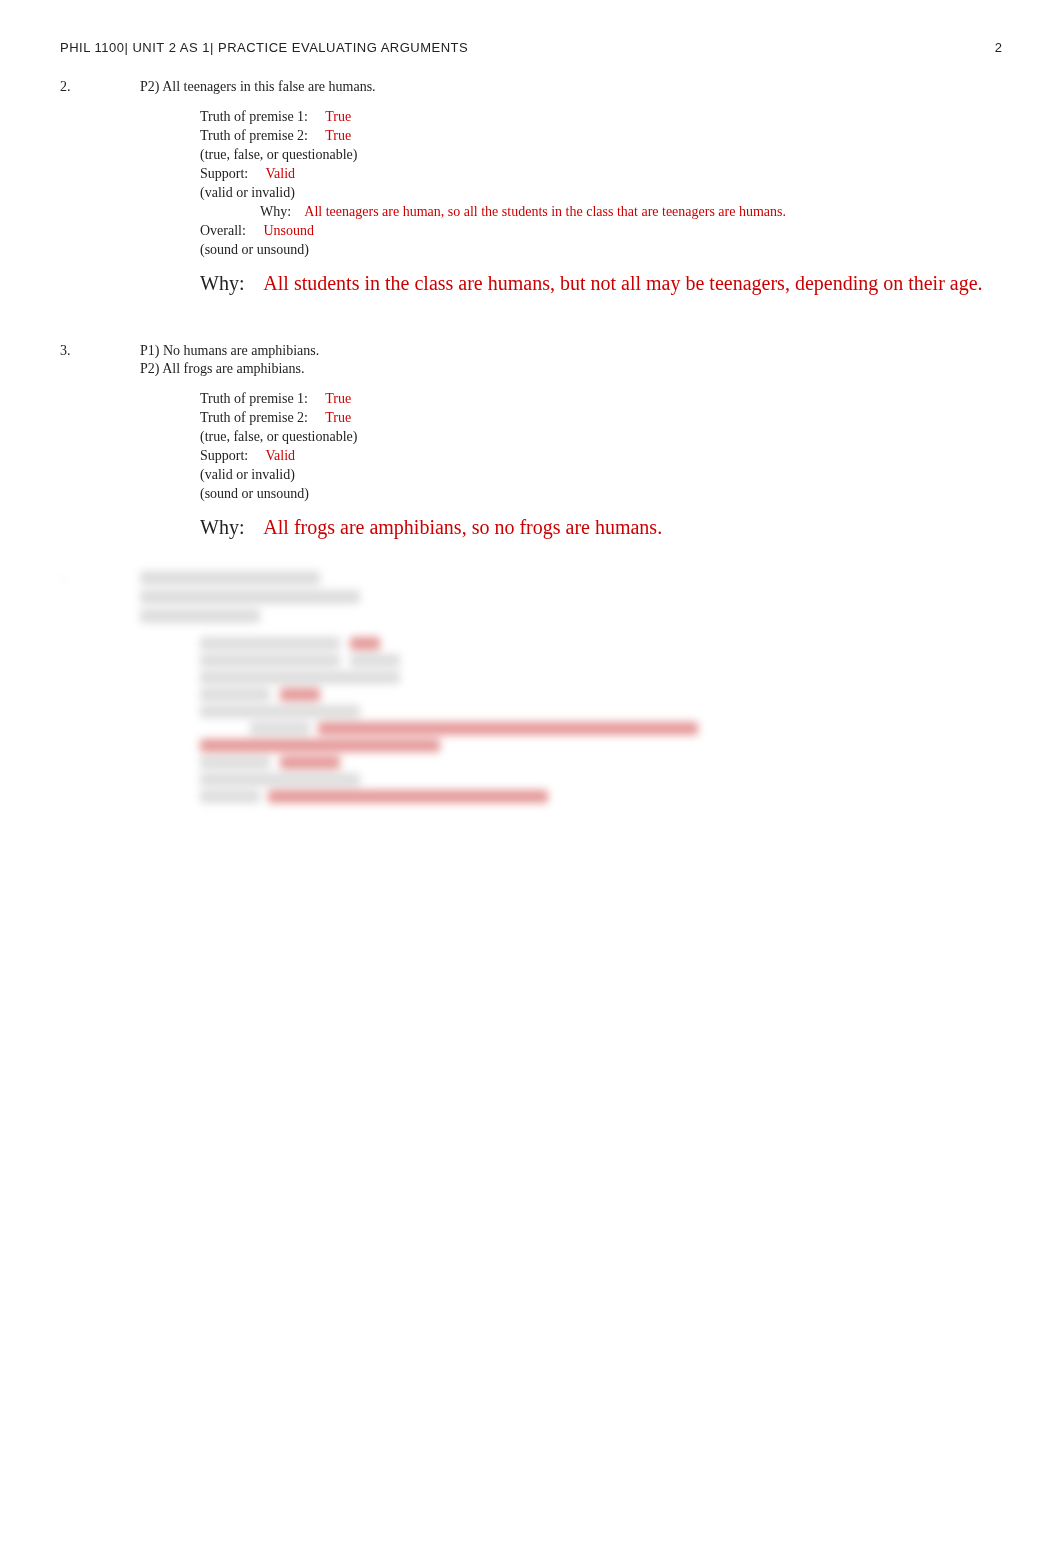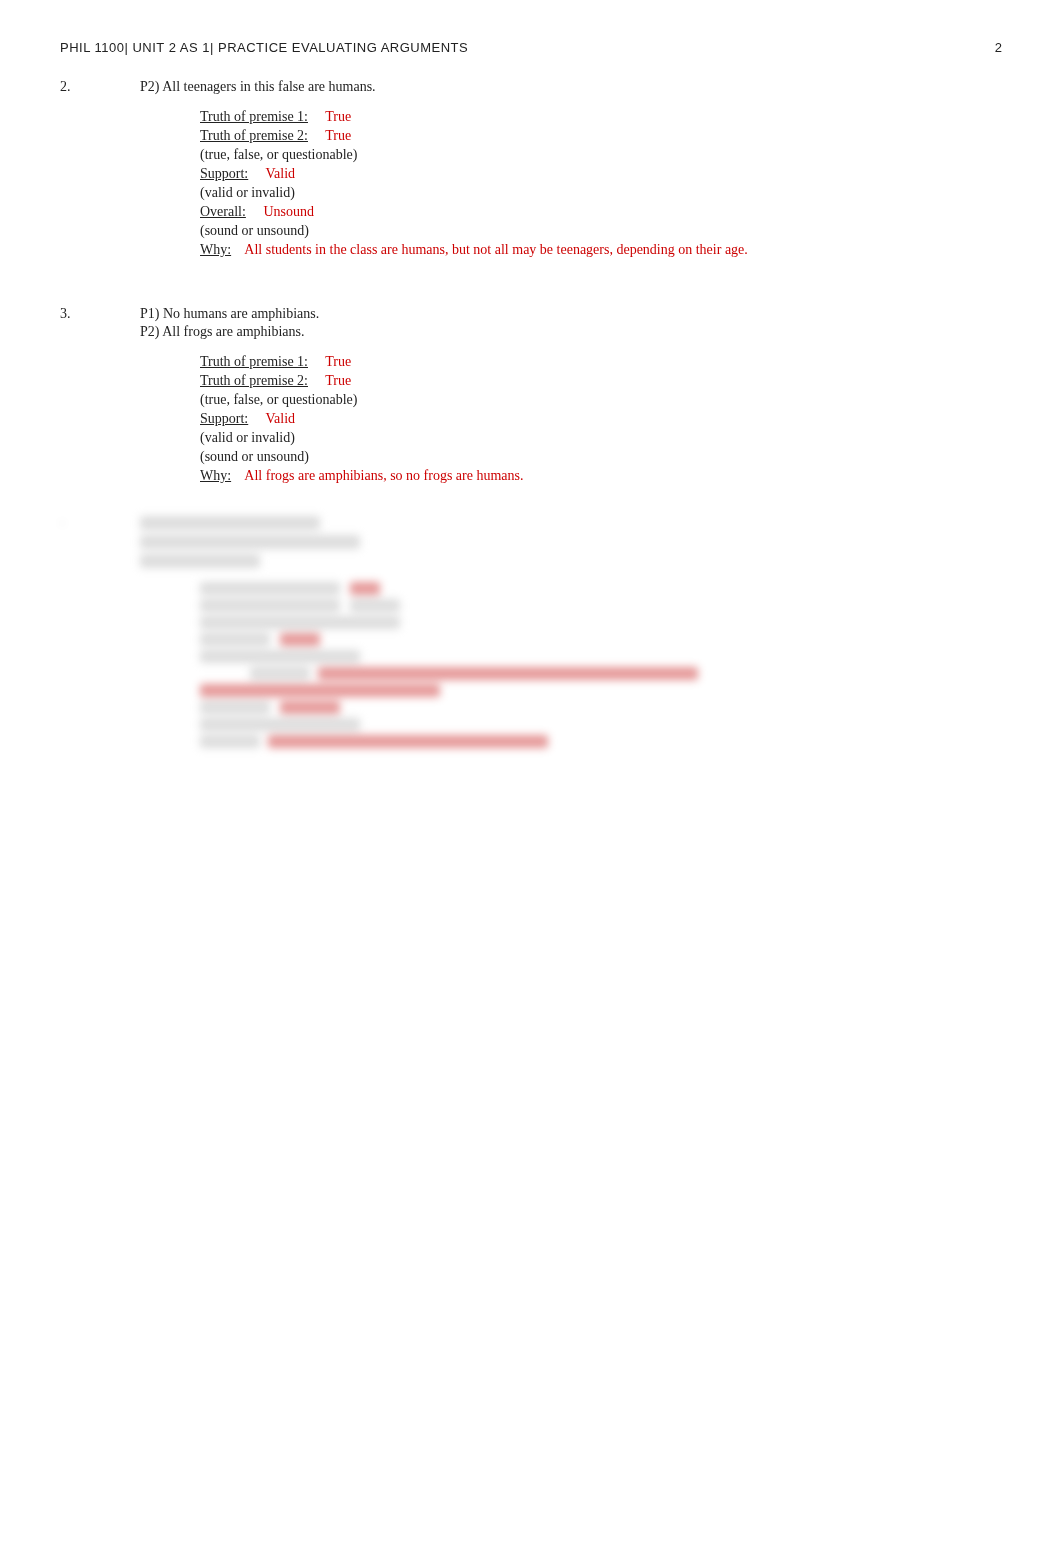--- a/index.html
+++ b/index.html
@@ -62,36 +62,35 @@
       margin-left: 60px;
     }
 
     .eval-row {
       margin-bottom: 3px;
       font-size: 14px;
     }
 
     .eval-label {
       color: #222;
-      text-decoration: underline;
     }
 
     .red-text {
       color: #cc0000;
     }
 
     .why-row {
       margin-left: 60px;
       margin-bottom: 3px;
       font-size: 14px;
     }
 
     .overall-why {
-      margin-top: 3px;
-      font-size: 14px;
+      margin-top: 14px;
+      font-size: 20px;
     }
 
     .blurred-section {
       margin-top: 20px;
       filter: blur(4px);
       opacity: 0.5;
       user-select: none;
       pointer-events: none;
     }
 
@@ -138,20 +137,25 @@
       <div class="eval-row">
         <span>(true, false, or questionable)</span>
       </div>
       <div class="eval-row">
         <span class="eval-label">Support:</span>
         &nbsp;&nbsp;&nbsp;
         <span class="red-text">Valid</span>
       </div>
       <div class="eval-row">
         <span>(valid or invalid)</span>
+      </div>
+      <div class="why-row">
+        <span class="eval-label">Why:</span>
+        &nbsp;&nbsp;
+        <span class="red-text">All teenagers are human, so all the students in the class that are teenagers are humans.</span>
       </div>
       <div class="eval-row overall-row">
         <span class="eval-label">Overall:</span>
         &nbsp;&nbsp;&nbsp;
         <span class="red-text">Unsound</span>
       </div>
       <div class="eval-row">
         <span>(sound or unsound)</span>
       </div>
       <div class="overall-why">

